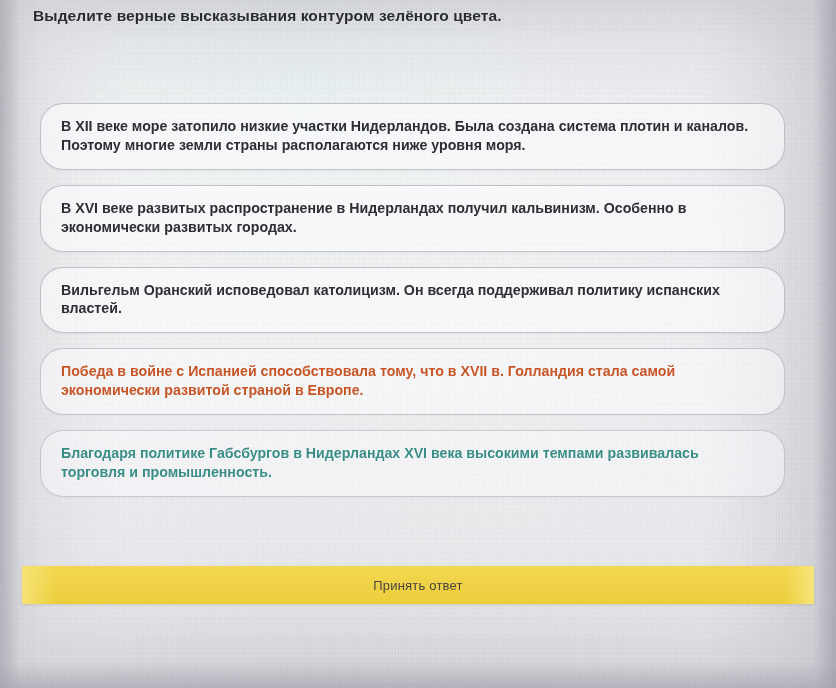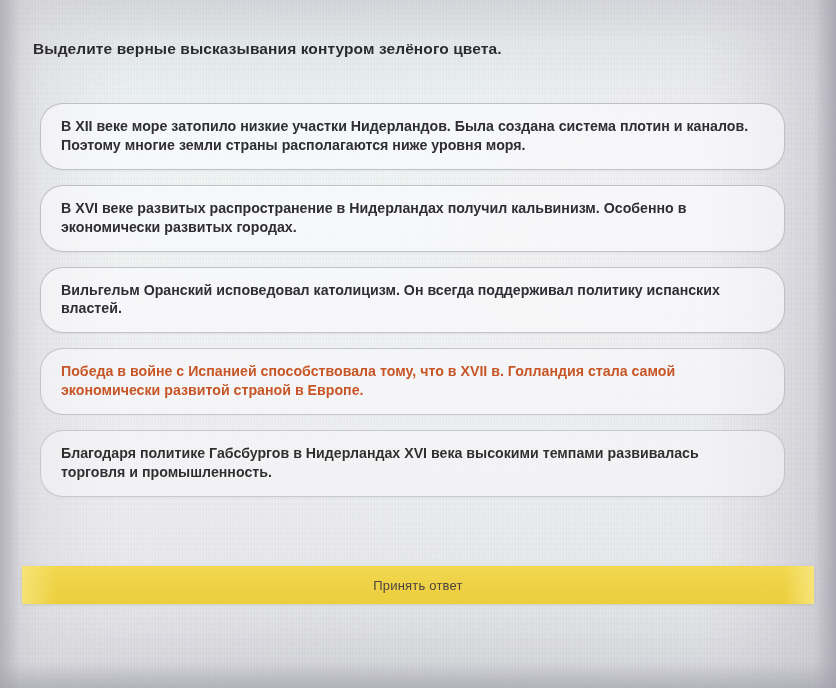--- a/index.html
+++ b/index.html
@@ -73,21 +73,21 @@
 
   .content {
     position: absolute;
     inset: 0;
     z-index: 4;
   }
 
   .page-title {
     position: absolute;
     left: 33px;
-    top: 40px;
+    top: 7px;
     font-size: 15.5px;
     font-weight: bold;
     color: #2b2b2f;
     letter-spacing: 0.1px;
     text-shadow: 0 0 1px rgba(255,255,255,0.6);
   }
 
   .options {
     position: absolute;
     left: 40px;
@@ -106,21 +106,21 @@
     font-weight: bold;
     color: #2e2e33;
     text-shadow: 0 0 1px rgba(255,255,255,0.45);
     box-shadow: 0 1px 2px rgba(150,150,160,0.12);
   }
   .option.faded {
     color: #c2410c;
     opacity: 0.88;
   }
   .option.faded2 {
-    color: #000000;
+    color: #0f766e;
     opacity: 0.8;
   }
 
   .submit-bar {
     position: absolute;
     left: 22px;
     top: 566px;
     width: 792px;
     height: 38px;
     background: linear-gradient(180deg, #f2d84f 0%, #efd247 45%, #ecce3c 100%);

